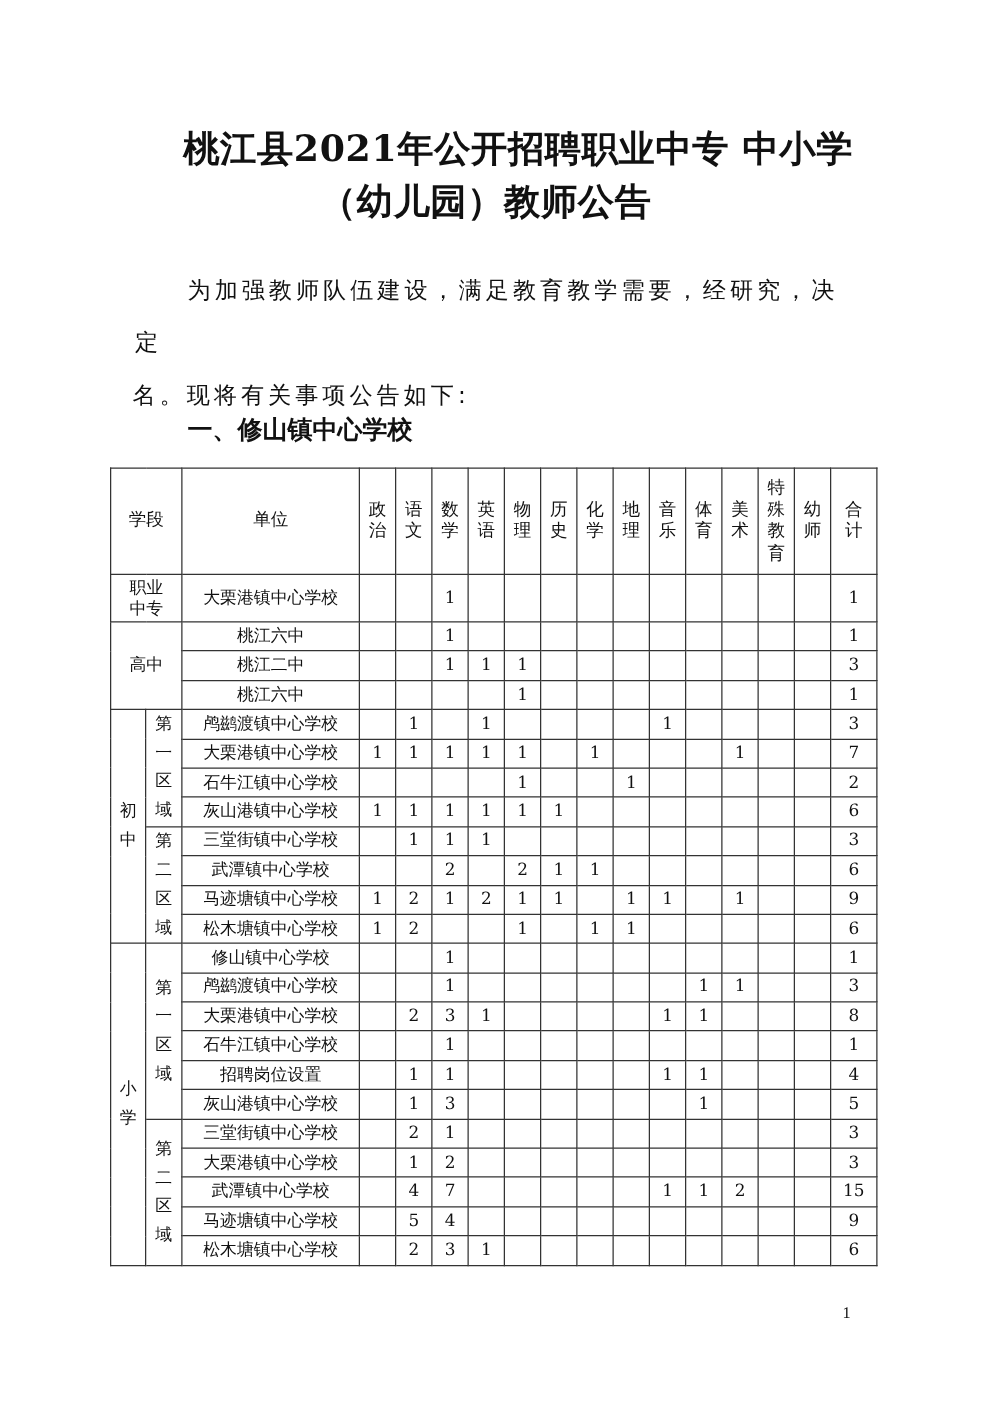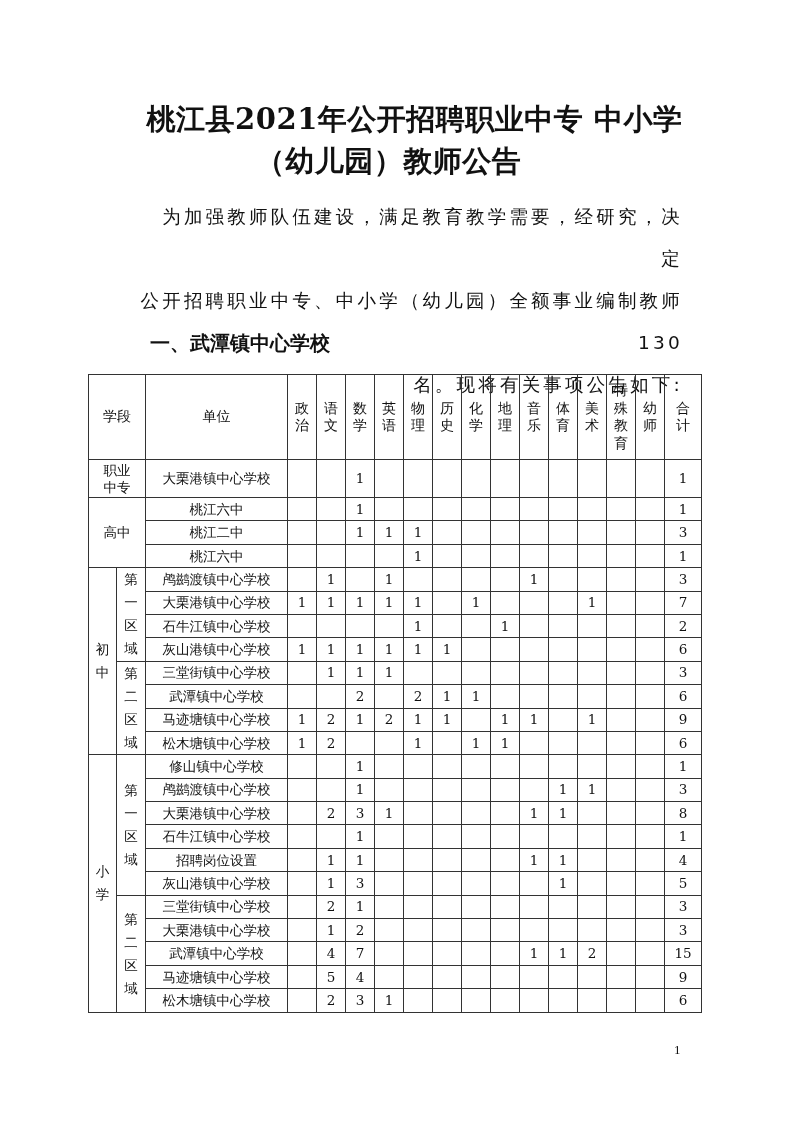--- a/index.html
+++ b/index.html
@@ -1,45 +1,44 @@
 <!DOCTYPE html>
 <html><head>
 <meta charset="utf-8">
 <style>
   html, body { margin:0; padding:0; background:#ffffff; }
   body { width:793px; height:1122px; position:relative; overflow:hidden; color:#111; font-family:"DejaVu Serif", "Liberation Serif", serif; }
   .title { position:absolute; left:0; width:793px; text-align:center; font-weight:bold; font-size:29px; letter-spacing:0.5px; font-family:"DejaVu Serif", serif; }
   .t1 { top:100px; left:18px; }
   .t2 { top:142px; left:-8px; }
   .para { position:absolute; left:108px; width:575px; font-size:18.5px; letter-spacing:3.2px; line-height:42px; font-family:"DejaVu Sans", sans-serif; }
-  .p1 { top:196px;text-align:right; }
+  .p1 { top:212px; }
   .p1 .indent { display:inline-block; width:42px; }
   .section { position:absolute; left:150px; top:330px; font-size:20px; font-weight:bold; font-family:"DejaVu Sans", sans-serif; }
   table.grid { position:absolute; left:88px; top:374px; border-collapse:collapse; font-size:13.5px; font-family:"DejaVu Serif", "Liberation Serif", serif; table-layout:fixed; }
   table.grid td, table.grid th { border:1px solid #333; text-align:center; vertical-align:middle; padding:0; font-weight:normal; line-height:1.25; }
   table.grid th { font-size:14px; }
   .vert { line-height:23px; }
   tr.hdr { height:85px; }
   tr.r-vo { height:38px; }
   tr.r { height:23.4px; }
   .pagenum { position:absolute; left:674px; top:1042px; font-size:13px; font-family:"Liberation Serif", serif; }
 </style>
 </head>
 <body>
 
 <div class="title t1">桃江县2021年公开招聘职业中专 中小学</div>
 <div class="title t2">（幼儿园）教师公告</div>
 
 <div class="para p1">
   <div><span class="indent"></span><span>为加强教师队伍建设，满足教育教学需要，经研究，决定</span></div>
-  <div style="margin-left:-2px">公开招聘职业中专、中小学（幼儿园）全额事业编制教师130</div>
   <div style="margin-left:-2px">名。现将有关事项公告如下:</div>
 </div>
 
-<div class="section">一、武潭镇中心学校</div>
+<div class="section">一、修山镇中心学校</div>
 
 <table class="grid">
   <colgroup>
     <col style="width:28px">
       <col style="width:29px">
       <col style="width:142px">
     <col style="width:29px">
       <col style="width:29px">
       <col style="width:29px">
       <col style="width:29px">

